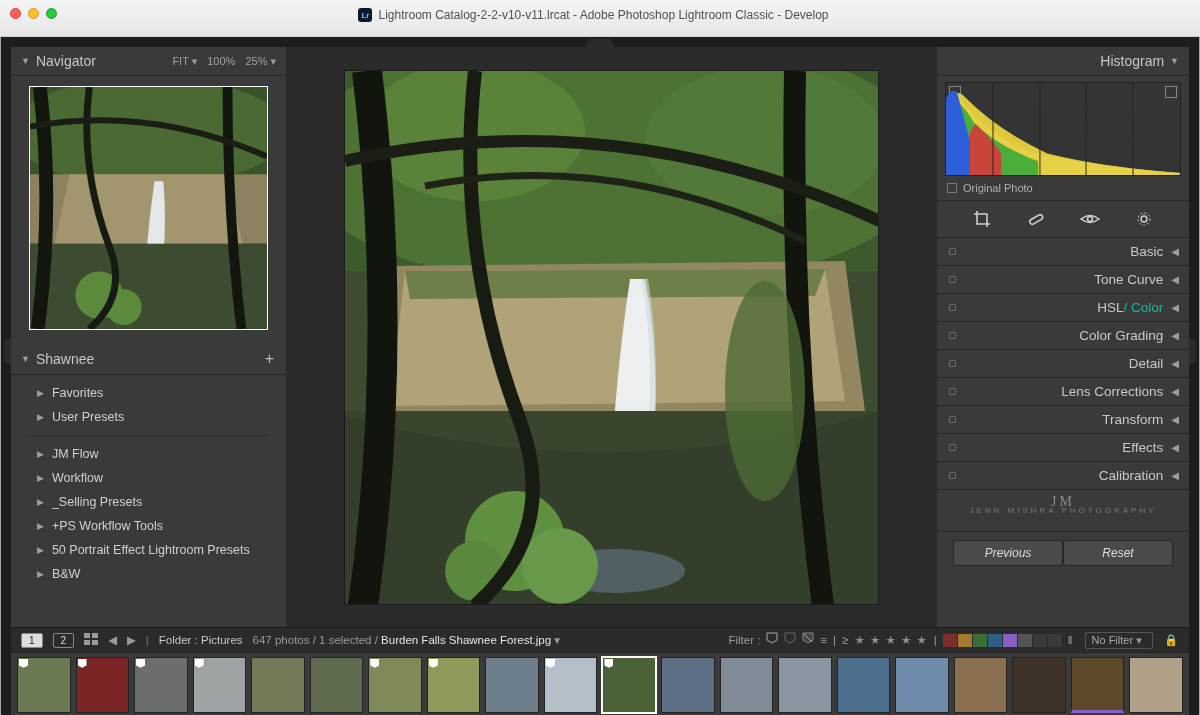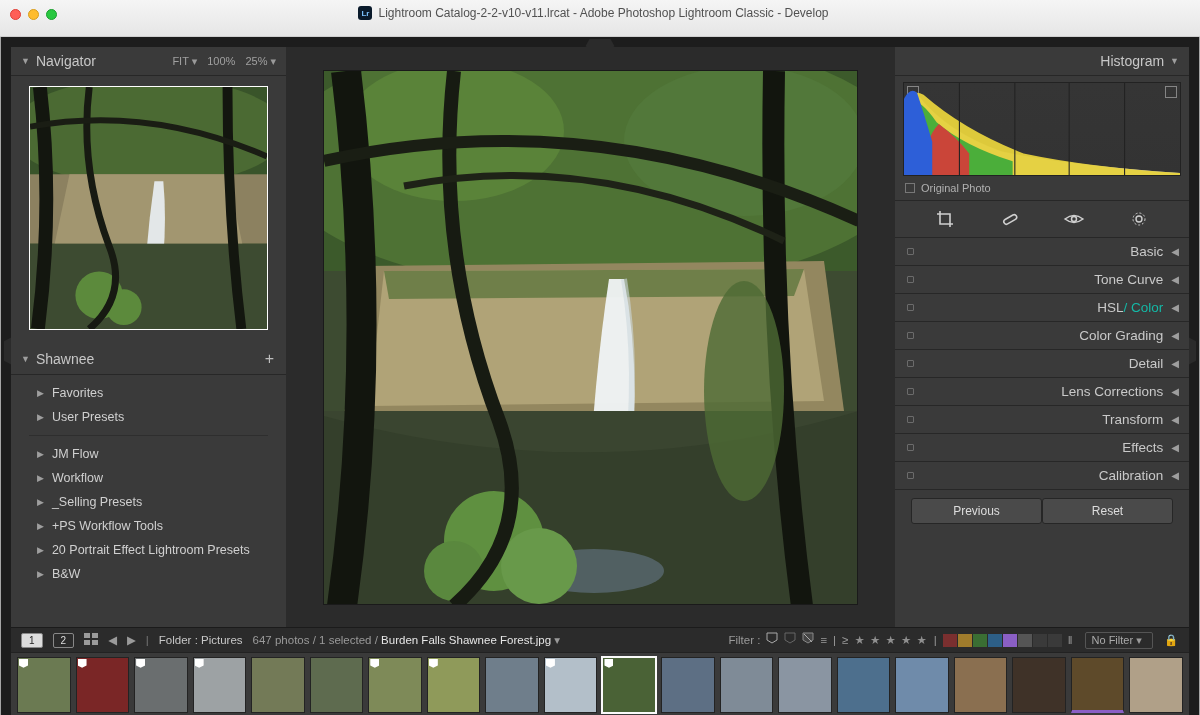--- a/index.html
+++ b/index.html
@@ -1,19 +1,19 @@
 <!DOCTYPE html>
 <html><head>
 <meta charset="utf-8">
 <style>
   * { box-sizing: border-box; margin: 0; padding: 0; font-family: "Helvetica Neue", Helvetica, Arial, sans-serif; }
   html, body { width: 1200px; height: 715px; background: #fff; overflow: hidden; }
 
   
-  .titlebar { height: 37px; background: linear-gradient(#f5f5f5,#e6e6e6); border-bottom:1px solid #cfcfcf; display:flex; align-items:flex-end; padding:16px 10px; gap:8px; font-size:12px; color:#444;}
+  .titlebar { height: 37px; background: linear-gradient(#f5f5f5,#e6e6e6); border-bottom:1px solid #cfcfcf; display:flex; align-items:flex-start; padding:8px 10px; gap:8px; font-size:12px; color:#444;}
   .traffic { display:flex; gap:7px; }
   .dot { width:11px; height:11px; border-radius:50%; }
   .dot.red{background:#ff5f57;border:1px solid #e03e36;}
   .dot.yellow{background:#febc2e;border:1px solid #d89d1e;}
   .dot.green{background:#28c840;border:1px solid #1a9e2e;}
   .title-center{flex:1; text-align:center; color:#515151; font-size:12px; display:flex; justify-content:center; align-items:center; gap:6px;}
   .lr-badge{width:14px;height:14px;background:#0a1a2b;border-radius:3px;display:inline-flex;align-items:center;justify-content:center;color:#7cc3ff;font-size:8px;font-weight:bold;}
 
   
   .app { position:relative; width:1200px; height:691px; background:#1d1d1d; border:1px solid #a6a6a6; border-top:none;}
@@ -21,40 +21,40 @@
 
   .top-toggle { position:absolute; top:2px; left:50%; transform:translateX(-50%); width:30px; height:8px; background:#2b2b2b; clip-path: polygon(15% 0,85% 0,100% 100%,0 100%); border-radius:0 0 2px 2px;}
   .side-expand { position:absolute; width:8px; height:28px; background:#2b2b2b; }
   .side-expand.left{ left:3px; top:300px; clip-path: polygon(0 15%,100% 0,100% 100%,0 85%);}
   .side-expand.right{ right:3px; top:300px; clip-path: polygon(0 0,100% 15%,100% 85%,0 100%);}
 
   
   .workspace { flex:1; display:flex; gap:10px; min-height:0;}
   .left-col { width:275px; background:#3a3a3a; display:flex; flex-direction:column; color:#d0d0d0;}
   .center-col { flex:1; background:#2b2b2b; display:flex; align-items:center; justify-content:center; padding:8px 0;}
-  .right-col { width:294px; background:#3a3a3a; color:#d0d0d0; display:flex; flex-direction:column;}
+  .right-col { width:252px; background:#3a3a3a; color:#d0d0d0; display:flex; flex-direction:column;}
 
   
   .pane-head { display:flex; align-items:center; padding:6px 10px; font-size:14px; color:#c7c7c7; border-bottom:1px solid #272727;}
   .pane-head .tri { font-size:9px; margin-right:6px; color:#9e9e9e; }
   .pane-head .tri.end { margin:0 0 0 6px;}
   .pane-head .spacer{flex:1;}
   .zoom-opts{display:flex;gap:10px;font-size:11px;color:#a0a0a0;}
   .zoom-opts span{cursor:pointer;}
   .plus{ font-size:16px; color:#bdbdbd; padding:0 2px;}
 
   
   .nav-img{ margin:10px 18px 14px 18px; height:244px; background:linear-gradient(#3c5926 0 35%, #7d7256 35% 65%, #4d563a 65% 100%); border:1px solid #fff; position:relative; overflow:hidden;}
 
   
   .presets-body{ padding:6px 0 8px 0; font-size:12.5px;}
   .preset-row{ display:flex; align-items:center; gap:8px; padding:5px 12px 5px 26px; color:#d0d0d0; cursor:pointer;}
   .preset-row .arr{font-size:9px; color:#9e9e9e;}
   .preset-sep{ height:1px; background:#2e2e2e; margin:6px 18px;}
-  .btn-row{ display:flex; gap:0; padding:8px 16px;}
+  .btn-row{ display:flex; gap:0; padding:8px 16px;font-style:italic;}
   .btn{ flex:1; background:#4a4a4a; color:#ddd; font-size:12px; text-align:center; padding:5px 0; border-radius:3px; border:1px solid #262626; cursor:pointer;}
 
   
   .photo{ width:535px; height:535px; background:#4a5a36; position:relative; overflow:hidden;border:1px solid #1a1a1a;}
 
   
   .histo-body{ padding:6px 8px 0 8px;}
   .histo-chart{ height:94px; background:linear-gradient(#353535,#333); border:1px solid #222; position:relative; overflow:hidden;}
   .clip-ind{position:absolute; width:12px; height:12px; border:1px solid #858585; top:3px;}
   .clip-ind.left{left:3px;} .clip-ind.right{right:3px;}
@@ -179,21 +179,21 @@
               <div class="preset-row">
                 <span class="arr">▶</span>
                 <span>_Selling Presets</span>
               </div>
               <div class="preset-row">
                 <span class="arr">▶</span>
                 <span>+PS Workflow Tools</span>
               </div>
               <div class="preset-row">
                 <span class="arr">▶</span>
-                <span>20 Portrait Effect Lightroom Presets</span>
+                <span>50 Portrait Effect Lightroom Presets</span>
               </div>
               <div class="preset-row">
                 <span class="arr">▶</span>
                 <span>B&amp;W</span>
               </div>
             </div>
         </div>
         <div style="flex:1"></div>
       </div>
 
@@ -322,20 +322,24 @@
               <span>Effects</span>
               <span class="arr">◀</span>
             </div>
             <div class="adj-panel">
               <span class="dot-toggle"></span>
               <span>Calibration</span>
               <span class="arr">◀</span>
             </div>
           </div>
 
+        <div class="watermark">
+          <span class="sig">JM</span>
+          <span>JENN MISHRA PHOTOGRAPHY</span>
+        </div>
         <div class="btn-row">
           <div class="btn">Previous</div>
           <div class="btn">Reset</div>
         </div>
       </div>
     </div>
 
     <div class="info-bar">
       <span class="monitor-box active">1</span>
       <span class="monitor-box">2</span>

